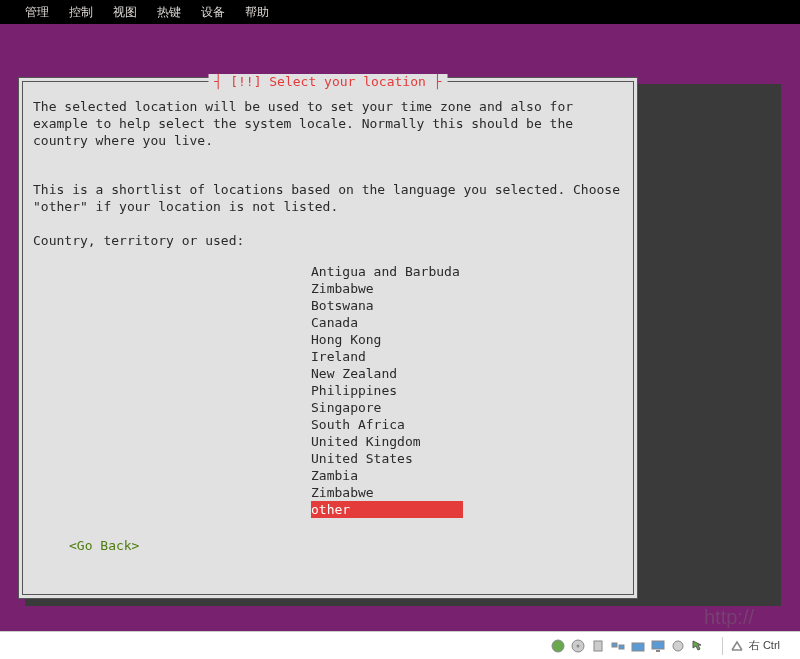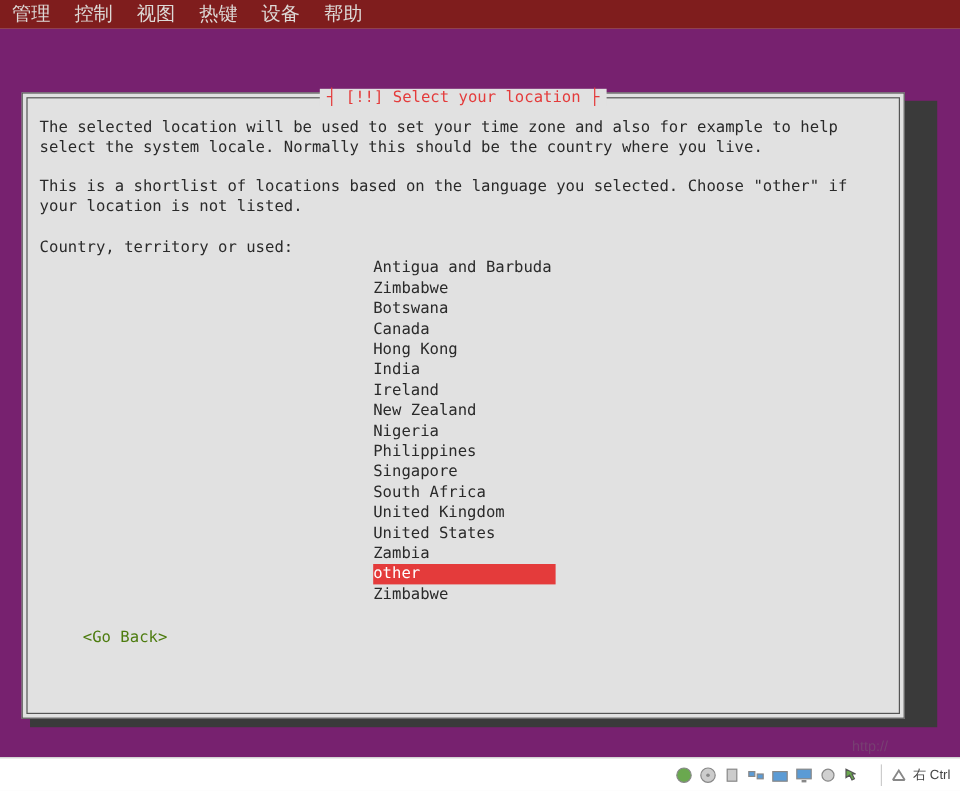--- a/index.html
+++ b/index.html
@@ -6,49 +6,49 @@
   body {
     width: 800px;
     height: 659px;
     font-family: "DejaVu Sans Mono", "Courier New", monospace;
     font-size: 13px;
     background: #fff;
     overflow: hidden;
     position: relative;
   }
   .menubar {
-    background: #7f1d1d;
+    background: #000000;
     color: #ddd9d6;
     height: 24px;
     display: flex;
     align-items: center;
-    padding-left: 10px;
+    padding-left: 25px;
     font-family: sans-serif;
-    font-size: 16px;
+    font-size: 12px;
   }
   .menubar span { margin-right: 20px; cursor: default; }
   .installer-bg {
     background: #77216f;
     width: 800px;
     height: 607px;
     position: relative;
   }
   .dialog-shadow {
     position: absolute;
     left: 25px;
     top: 60px;
     width: 756px;
     height: 522px;
     background: #3a3a3a;
   }
   .dialog {
     position: absolute;
     left: 18px;
     top: 53px;
-    width: 736px;
+    width: 620px;
     height: 522px;
     background: #e1e1e1;
     border: 1px solid #555;
   }
   .dialog-inner {
     position: absolute;
     left: 3px; top: 3px; right: 3px; bottom: 3px;
     border: 1px solid #555;
     padding: 8px 10px;
   }
@@ -62,21 +62,21 @@
     padding: 0 6px;
     white-space: pre;
   }
   .body-text {
     color: #2a2a2a;
     line-height: 17px;
     white-space: pre-wrap;
     margin-top: 8px;
   }
   .country-list {
-    margin-top: 0;
+    margin-top: 14px;
     margin-left: 278px;
     line-height: 17px;
   }
   .country-item {
     color: #2a2a2a;
     cursor: pointer;
     display: block;
   }
   .country-item.selected {
     background: #e43b3b;
@@ -100,32 +100,32 @@
   }
   .statusbar {
     position: absolute;
     bottom: 0; left: 0; right: 0;
     height: 28px;
     background: #fff;
     border-top: 1px solid #ccc;
     display: flex;
     align-items: center;
     justify-content: flex-end;
-    padding-right: 8px;
+    padding-right: 20px;
     font-family: sans-serif;
     font-size: 11px;
     color: #444;
   }
   .watermark {
     position: absolute;
-    right: 60px;
+    right: 46px;
     bottom: 30px;
     color: rgba(120,120,120,0.35);
     font-family: sans-serif;
-    font-size: 12px;
+    font-size: 20px;
     pointer-events: none;
   }
   .status-icons { display: flex; align-items: center; gap: 4px; margin-right: 10px; }
   .status-icons svg { width: 16px; height: 16px; }
   .sep { width: 1px; height: 18px; background: #ccc; margin: 0 6px; }
 </style>
 </head>
 <body>
 
 <div class="menubar">
@@ -137,41 +137,39 @@
   <span>帮助</span>
 </div>
 
 <div class="installer-bg">
   <div class="dialog-shadow"></div>
   <div class="dialog">
     <div class="dialog-inner">
       <div class="dialog-title">┤ <span>[!!] Select your location</span> ├</div>
 
       <div class="body-text">The selected location will be used to set your time zone and also for example to help select the system locale. Normally this should be the country where you live.</div>
-      <div class="body-text" style="margin-top:15px">This is a shortlist of locations based on the language you selected. Choose "other" if your location is not listed.</div>
+      <div class="body-text" style="margin-top:32px">This is a shortlist of locations based on the language you selected. Choose "other" if your location is not listed.</div>
       <div class="body-text" style="margin-top:17px">Country, territory or used:</div>
 
       <div class="country-list" id="country-list">
           <div class="country-item">Antigua and Barbuda</div>
           <div class="country-item">Zimbabwe</div>
           <div class="country-item">Botswana</div>
           <div class="country-item">Canada</div>
           <div class="country-item">Hong Kong</div>
-          <div class="country-item">India</div>
           <div class="country-item">Ireland</div>
           <div class="country-item">New Zealand</div>
-          <div class="country-item">Nigeria</div>
           <div class="country-item">Philippines</div>
           <div class="country-item">Singapore</div>
           <div class="country-item">South Africa</div>
           <div class="country-item">United Kingdom</div>
           <div class="country-item">United States</div>
           <div class="country-item">Zambia</div>
+          <div class="country-item">Zimbabwe</div>
           <div class="country-item selected">other</div>
-          <div class="country-item">Zimbabwe</div>
         </div>
 
       <div class="go-back">&lt;Go Back&gt;</div>
     </div>
   </div>
 </div>
 
 <div class="watermark">http://</div>
 
 <div class="statusbar">

